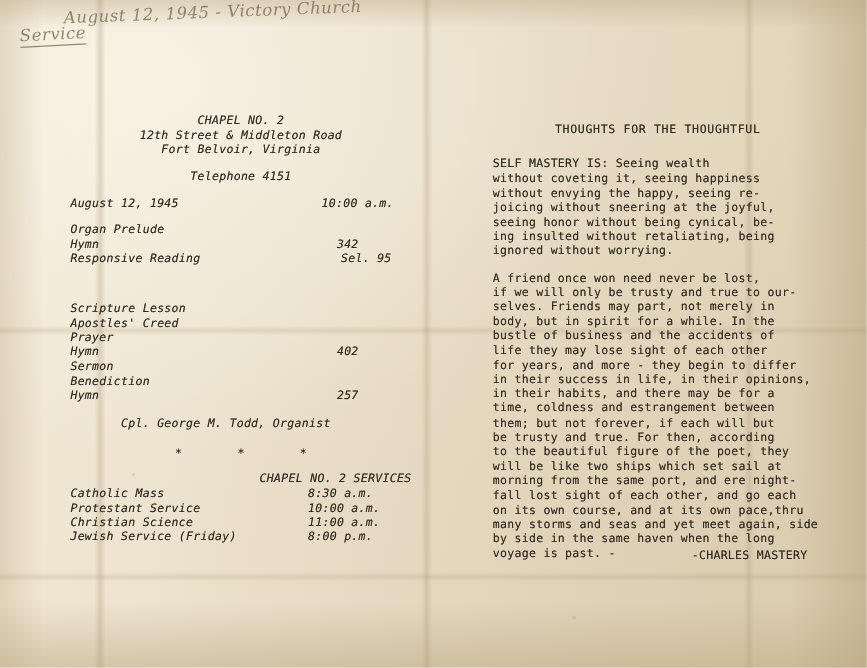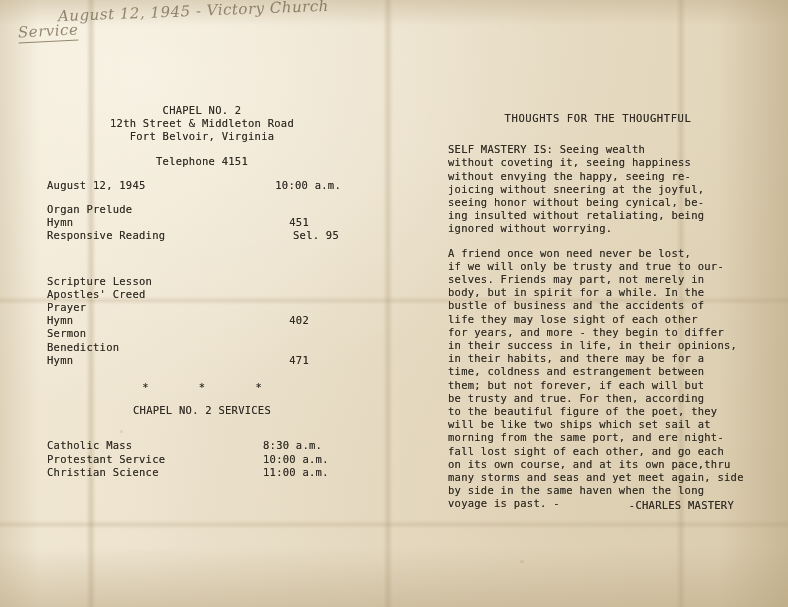--- a/index.html
+++ b/index.html
@@ -80,21 +80,21 @@
   .col {
     position: absolute;
     font-size: 10.5px;
     line-height: 13.2px;
     letter-spacing: 0.25px;
     color: #2f2a22;
   }
   .ink {
     text-shadow: 0 0 0.6px rgba(47,42,34,0.55);
   }
-  .left-col { left: 47px; top: 104px; width: 310px; }
+  .left-col { left: 64px; top: 104px; width: 310px; font-style: italic; }
   .right-col { left: 448px; top: 112px; width: 300px; }
 
   .center { text-align: center; }
   .title-blk div { white-space: pre; }
   .sp-before { margin-top: 11px; }
 
   .rowline {
     display: flex;
     justify-content: space-between;
     white-space: pre;
@@ -115,22 +115,22 @@
     margin-top: 14px;
     margin-bottom: 10px;
     padding-left: 22px;
   }
   .organist {
     margin-top: 12px;
     padding-left: 46px;
     white-space: pre;
   }
   .svc-head {
-    text-align: center;
-    margin-bottom: 22px;
+    text-align: right;
+    margin-bottom: 0;
   }
   .thoughts-head {
     text-align: center;
     letter-spacing: 0.6px;
     margin-bottom: 18px;
   }
   .para {
     margin-bottom: 11px;
     white-space: pre-line;
   }
@@ -185,21 +185,21 @@
       <span class="val">10:00 a.m.</span>
     </div>
 
     <div class="sp-before">
       <div class="rowline" style="padding-right:48px;">
         <span class="lbl">Organ Prelude</span>
         <span class="val"></span>
       </div>
       <div class="rowline" style="padding-right:48px;">
         <span class="lbl">Hymn</span>
-        <span class="val">451</span>
+        <span class="val">342</span>
       </div>
       <div class="rowline" style="padding-right:18px;gap:12px;">
         <span class="lbl">Responsive Reading</span>
         <span class="val">Sel. 95</span>
       </div>
       <div class="rowline" style="padding-right:48px;margin-top:32px;">
         <span class="lbl">Scripture Lesson</span>
         <span class="val"></span>
       </div>
       <div class="rowline" style="padding-right:48px;">
@@ -217,41 +217,46 @@
       <div class="rowline" style="padding-right:48px;">
         <span class="lbl">Sermon</span>
         <span class="val"></span>
       </div>
       <div class="rowline" style="padding-right:48px;">
         <span class="lbl">Benediction</span>
         <span class="val"></span>
       </div>
       <div class="rowline" style="padding-right:48px;">
         <span class="lbl">Hymn</span>
-        <span class="val">471</span>
-      </div>
-    </div>
-
+        <span class="val">257</span>
+      </div>
+    </div>
+
+    <div class="organist">Cpl. George M. Todd, Organist</div>
 
     <div class="stars">*  *  *</div>
 
     <div class="svc-head">CHAPEL NO. 2 SERVICES</div>
 
     <div>
       <div class="svc-row">
         <span class="lbl">Catholic Mass</span>
         <span class="val">8:30 a.m.</span>
       </div>
       <div class="svc-row">
         <span class="lbl">Protestant Service</span>
         <span class="val">10:00 a.m.</span>
       </div>
       <div class="svc-row">
         <span class="lbl">Christian Science</span>
         <span class="val">11:00 a.m.</span>
+      </div>
+      <div class="svc-row">
+        <span class="lbl">Jewish Service (Friday)</span>
+        <span class="val">8:00 p.m.</span>
       </div>
     </div>
 
   </div>
 
   <div class="col right-col ink">
     <div class="thoughts-head">THOUGHTS FOR THE THOUGHTFUL</div>
     <div class="para">     SELF MASTERY IS: Seeing wealth
 without coveting it, seeing happiness
 without envying the happy, seeing re-

